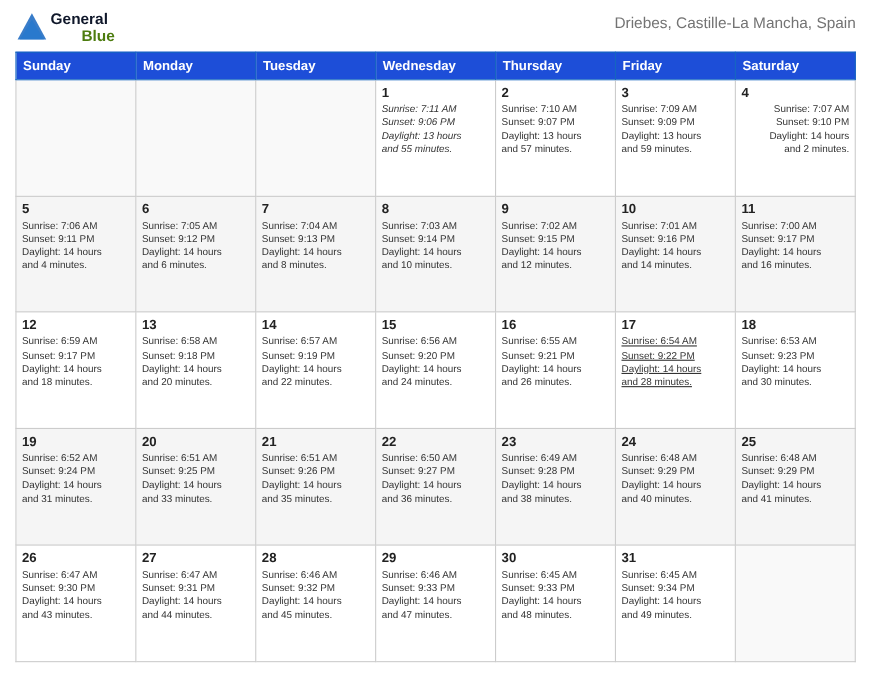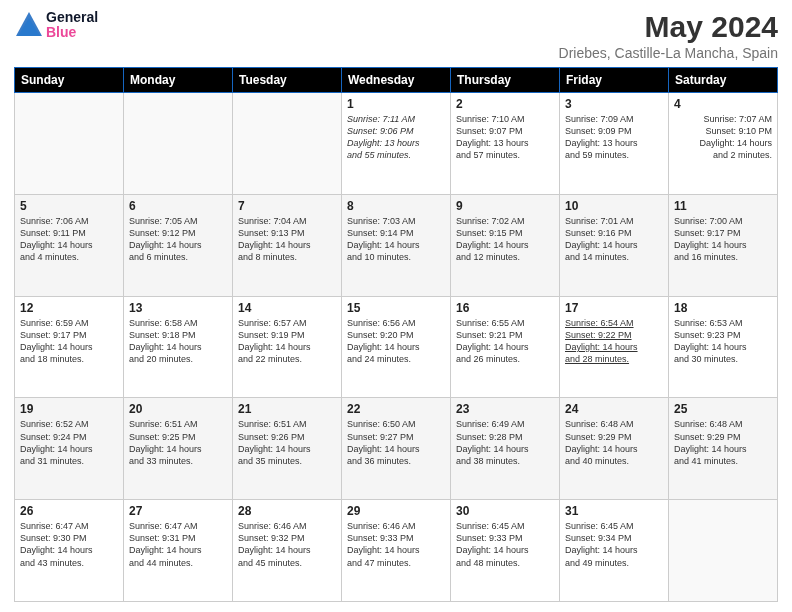--- a/index.html
+++ b/index.html
@@ -34,21 +34,22 @@
       line-height: 1.1;
     }
     .logo-general {
       font-size: 14px;
       font-weight: bold;
       color: #0f172a;
     }
     .logo-blue {
       font-size: 14px;
       font-weight: bold;
-      color: #ec4899;
+      color: #4d7c0f;
+      margin-left: 28px;
     }
     .logo-icon {
       width: 30px;
       height: 30px;
       margin-right: 2px;
     }
     .title-block {
       text-align: right;
     }
     .month-title {
@@ -63,21 +64,21 @@
       margin-top: 2px;
     }
     .calendar {
       flex: 1;
       border: 1px solid #ccc;
       border-collapse: collapse;
       width: 100%;
       table-layout: fixed;
     }
     .calendar th {
-      background: #000000;
+      background: #1d4ed8;
       color: #fff;
       text-align: left;
       padding: 5px 6px;
       font-size: 12px;
       font-weight: bold;
       border: 1px solid #1565c0;
     }
     .calendar td {
       border: 1px solid #ccc;
       vertical-align: top;
@@ -123,21 +124,20 @@
       <svg class="logo-icon" viewBox="0 0 30 30" xmlns="http://www.w3.org/2000/svg">
         <polygon points="15,2 28,26 2,26" fill="#1565c0" opacity="0.85"></polygon>
         <polygon points="15,8 26,26 4,26" fill="#1976d2" opacity="0.5"></polygon>
       </svg>
       <div class="logo-text">
         <span class="logo-general">General</span>
         <span class="logo-blue">Blue</span>
       </div>
     </div>
     <div class="title-block">
-      <div class="month-title">May 2024</div>
       <div class="location-title">Driebes, Castille-La Mancha, Spain</div>
     </div>
   </div>
 
   <table class="calendar">
     <thead>
       <tr>
         <th>Sunday</th>
         <th>Monday</th>
         <th>Tuesday</th>

